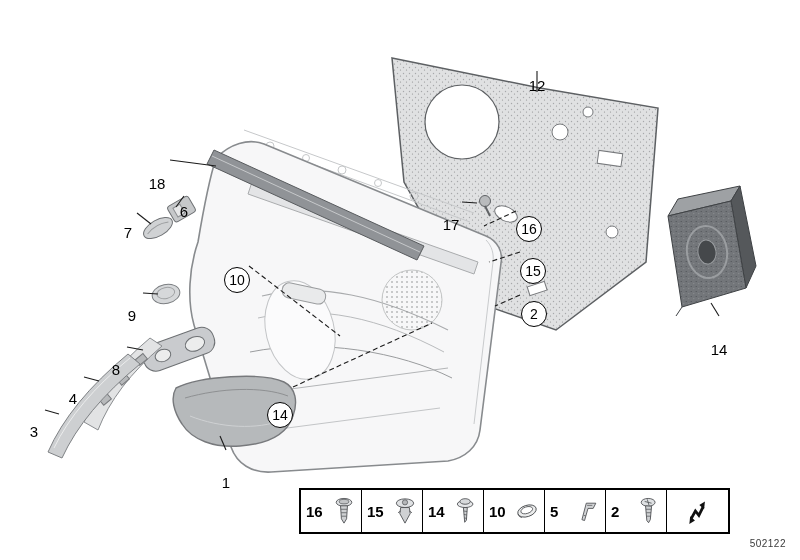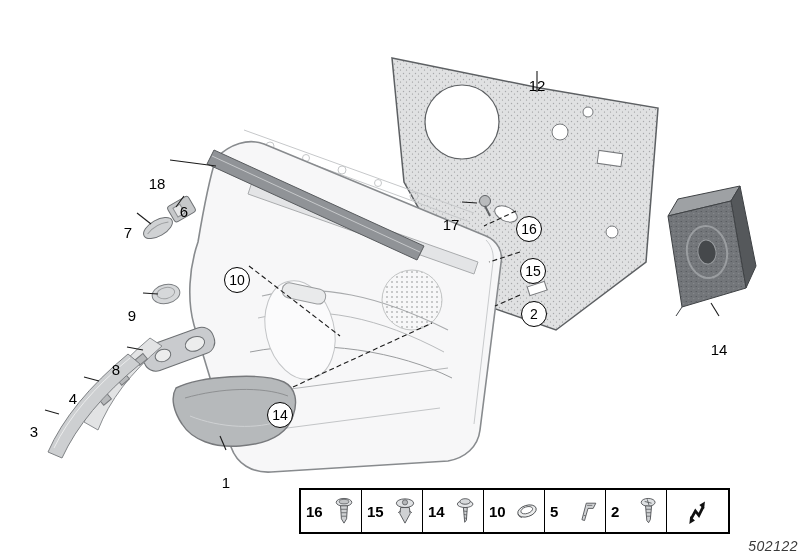--- a/index.html
+++ b/index.html
@@ -48,25 +48,24 @@
     justify-content:space-between;
     padding:2px 4px 2px 5px;
     cursor:pointer;
   }
   .legend-cell:last-child { border-right:none; justify-content:center; }
   .legend-num { font-weight:bold; font-size:15px; color:#000; }
   .legend-icon { width:26px; height:32px; flex:0 0 auto; }
 
   .diagram-id {
     position:absolute;
-    right:2px; top:538px;
-    font-size:14px;
+    right:14px; top:538px;
+    font-size:10px;
     color:#3a3a3a;
     letter-spacing:0.5px;
-    font-style:italic;
   }
 </style>
 </head>
 <body>
 
 <div class="stage">
 
   <svg class="art" width="800" height="560" viewBox="0 0 800 560">
     <defs>
       <pattern id="speck" width="6" height="6" patternUnits="userSpaceOnUse">

